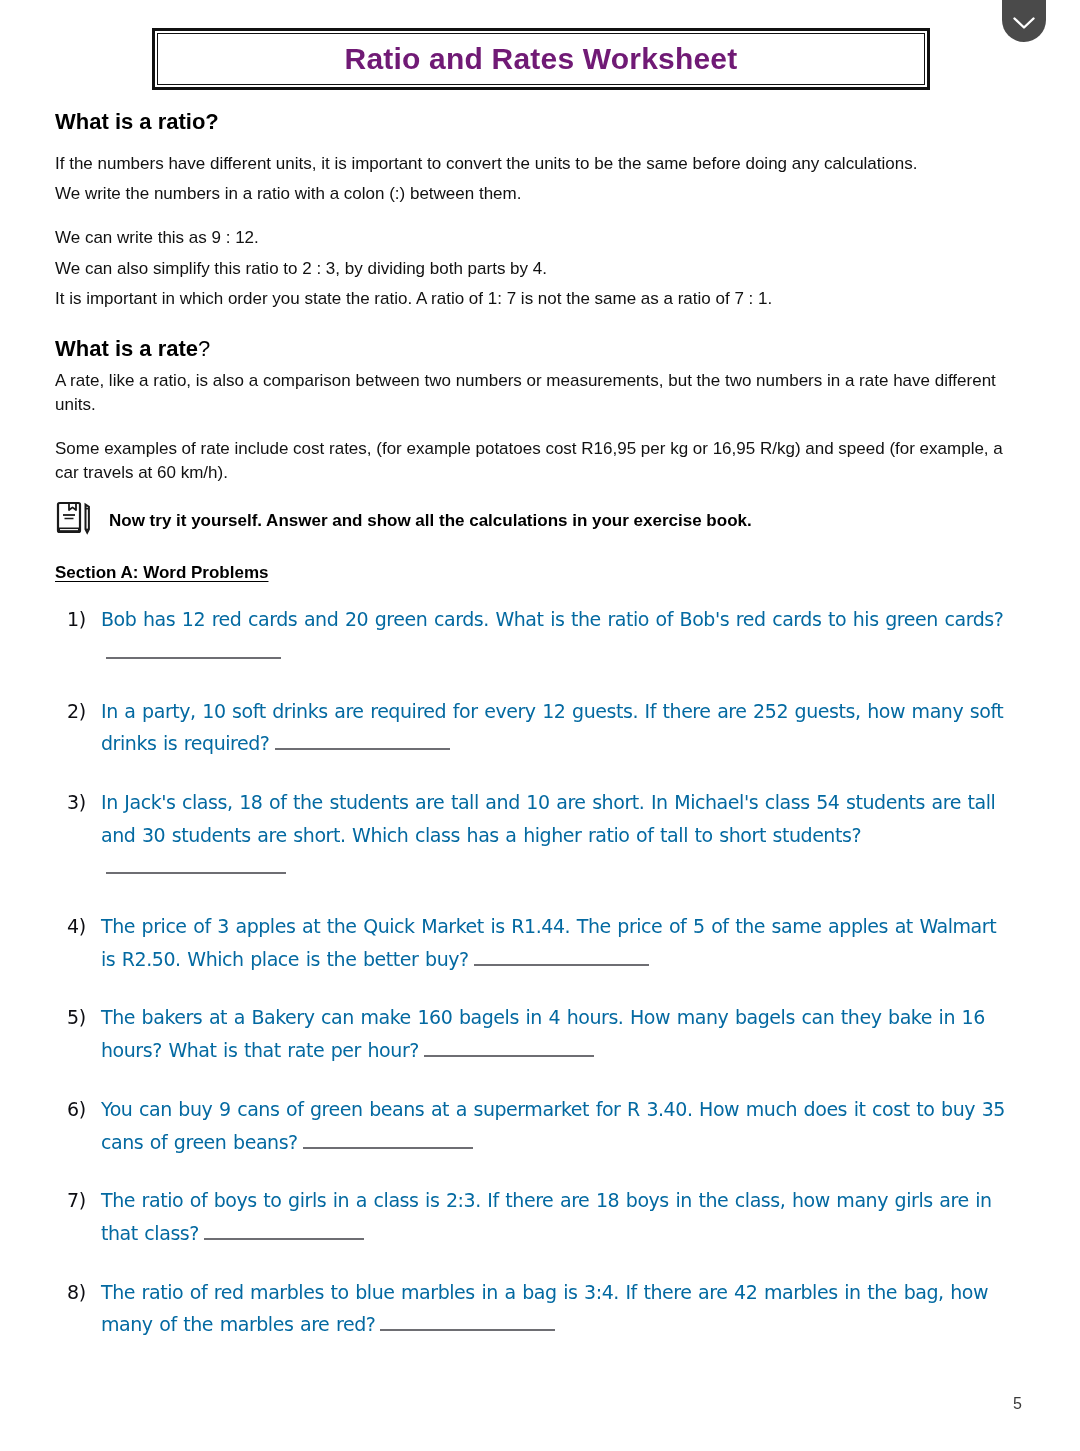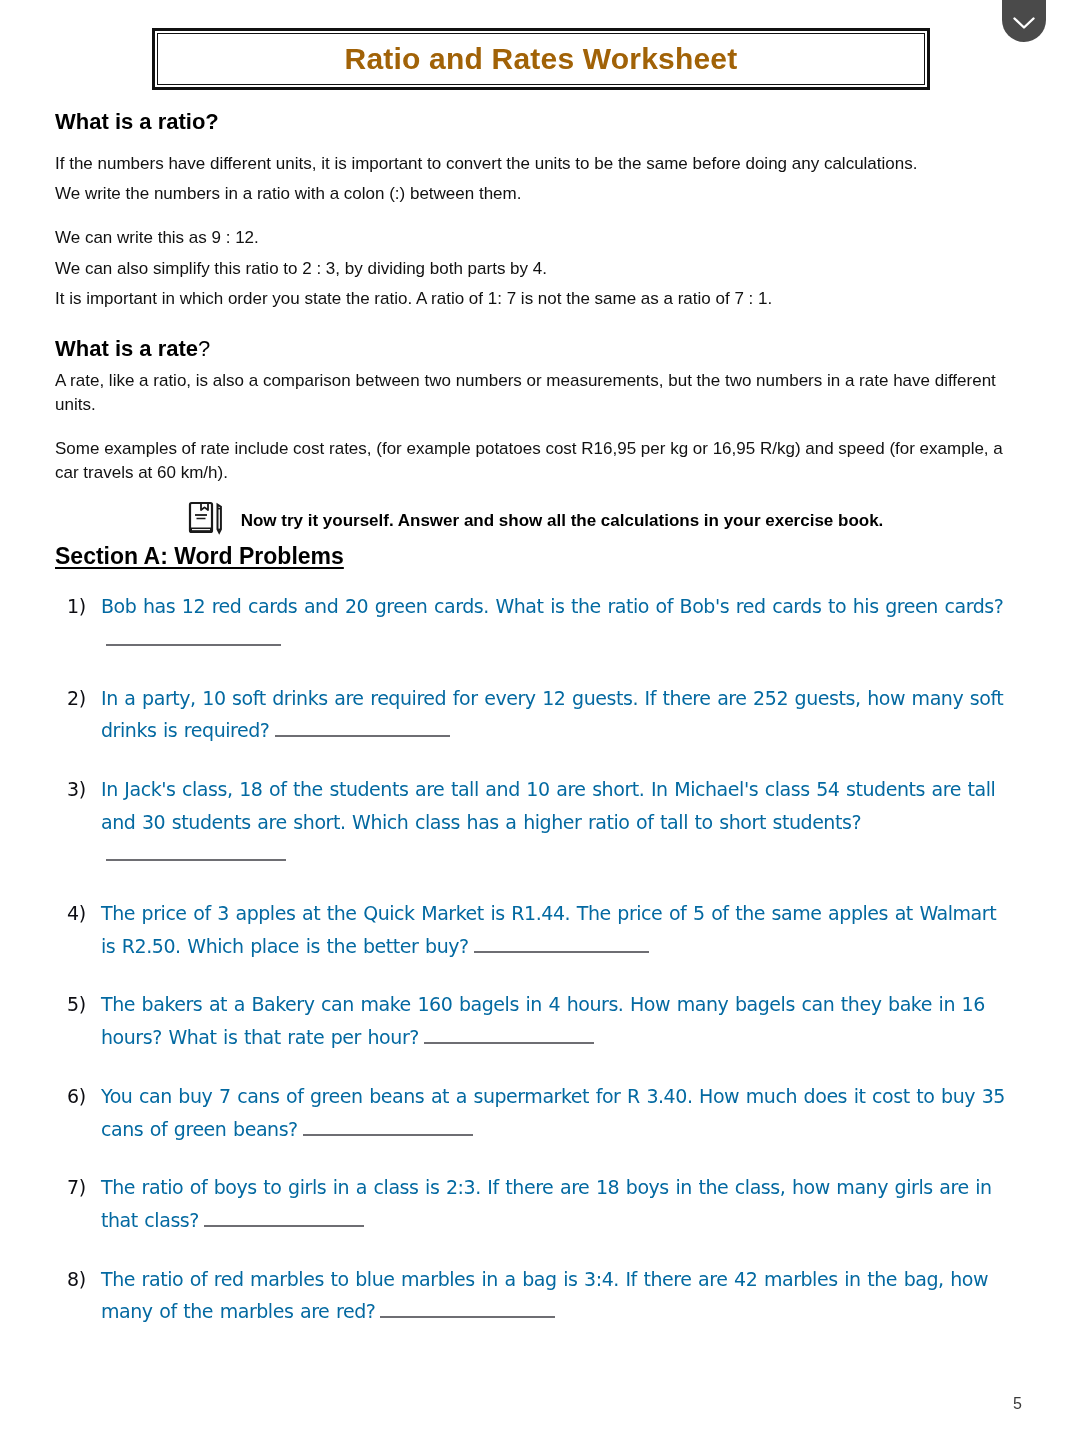--- a/index.html
+++ b/index.html
@@ -61,21 +61,21 @@
     border: 1px solid #111;
     box-sizing: border-box;
     display: flex;
     align-items: center;
     justify-content: center;
   }
   .title-text {
     font-size: 30px;
     font-weight: bold;
     letter-spacing: 0.2px;
-    color: #a16207;
+    color: #701a75;
     white-space: nowrap;
   }
 
   
   .content {
     position: absolute;
     left: 55px;
     top: 108px;
     width: 960px;
   }
@@ -97,32 +97,32 @@
   .spacer-10 { height: 10px; }
   .spacer-14 { height: 14px; }
   .spacer-18 { height: 18px; }
 
   
   .try-row {
     display: flex;
     align-items: center;
     gap: 14px;
     margin-top: 14px;
-    justify-content: center;
   }
   .book-icon { flex: 0 0 auto; display: block; }
   .try-text {
     font-size: 17px;
     font-weight: bold;
     line-height: 1.3;
   }
 
   
   .section-head {
-    font-size: 23px;
+    margin-top: 20px;
+    font-size: 17px;
     font-weight: bold;
     text-decoration: underline;
     text-underline-offset: 3px;
     display: inline-block;
   }
 
   
   .questions {
     margin-top: 20px;
     margin-left: 12px;
@@ -260,21 +260,21 @@
         <div class="q-body"><span>The price of 3 apples at the Quick Market is R1.44. The price of 5 of the same apples at Walmart is R2.50. Which place is the better buy?</span><span class="blank bl-175"></span></div>
       </div>
 
       <div class="q">
         <div class="q-num">5)</div>
         <div class="q-body"><span>The bakers at a Bakery can make 160 bagels in 4 hours. How many bagels can they bake in 16 hours? What is that rate per hour?</span><span class="blank bl-170"></span></div>
       </div>
 
       <div class="q">
         <div class="q-num">6)</div>
-        <div class="q-body"><span>You can buy 7 cans of green beans at a supermarket for R 3.40. How much does it cost to buy 35 cans of green beans?</span><span class="blank bl-170"></span></div>
+        <div class="q-body"><span>You can buy 9 cans of green beans at a supermarket for R 3.40. How much does it cost to buy 35 cans of green beans?</span><span class="blank bl-170"></span></div>
       </div>
 
       <div class="q">
         <div class="q-num">7)</div>
         <div class="q-body"><span>The ratio of boys to girls in a class is 2:3. If there are 18 boys in the class, how many girls are in that class?</span><span class="blank bl-160"></span></div>
       </div>
 
       <div class="q">
         <div class="q-num">8)</div>
         <div class="q-body"><span>The ratio of red marbles to blue marbles in a bag is 3:4. If there are 42 marbles in the bag, how many of the marbles are red?</span><span class="blank bl-175"></span></div>

